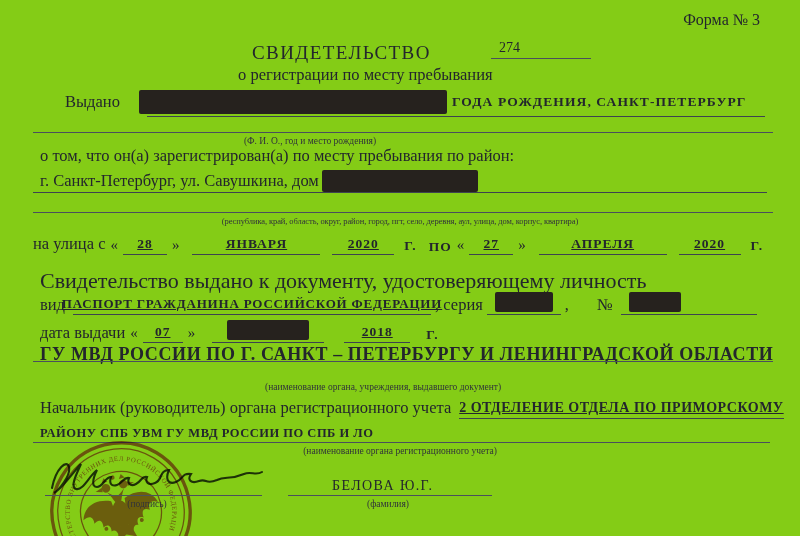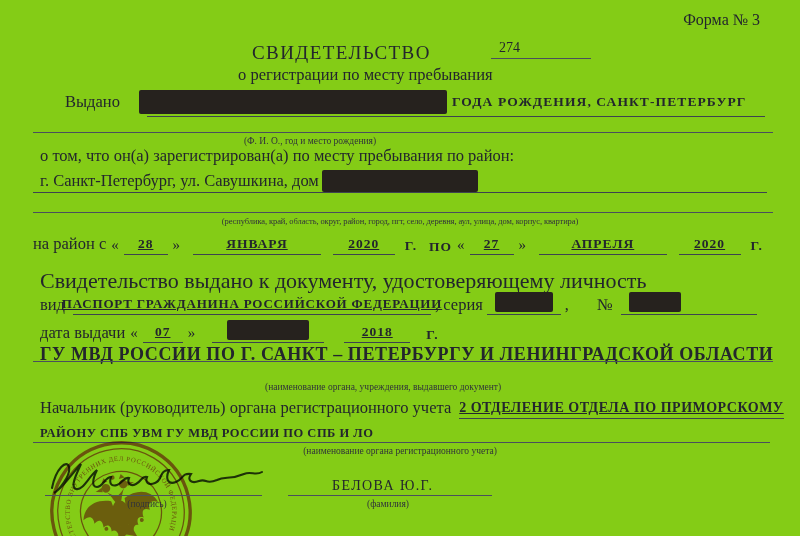--- a/index.html
+++ b/index.html
@@ -103,21 +103,21 @@
   <div class="abs statement1">о том, что он(а) зарегистрирован(а) по месту пребывания по район:</div>
   <div class="abs row-address">
     <span class="addr-text">г. Санкт-Петербург, ул. Савушкина, дом</span>
     <span class="redact redact-house"></span>
   </div>
   <div class="hr thick hr-addr1"></div>
   <div class="hr hr-addr2"></div>
   <div class="cap cap-addr">(республика, край, область, округ, район, город, пгт, село, деревня, аул, улица, дом, корпус, квартира)</div>
 
   <div class="abs row-period rowflex">
-    <span class="lbl">на район с</span>
+    <span class="lbl">на улица с</span>
     <span class="q">«</span>
     <span class="u w44">
         <span class="typed">28</span>
       </span>
     <span class="q">»</span>
     <span class="u w128 ml8">
         <span class="typed">ЯНВАРЯ</span>
       </span>
     <span class="u w62 ml12">
         <span class="typed">2020</span>

